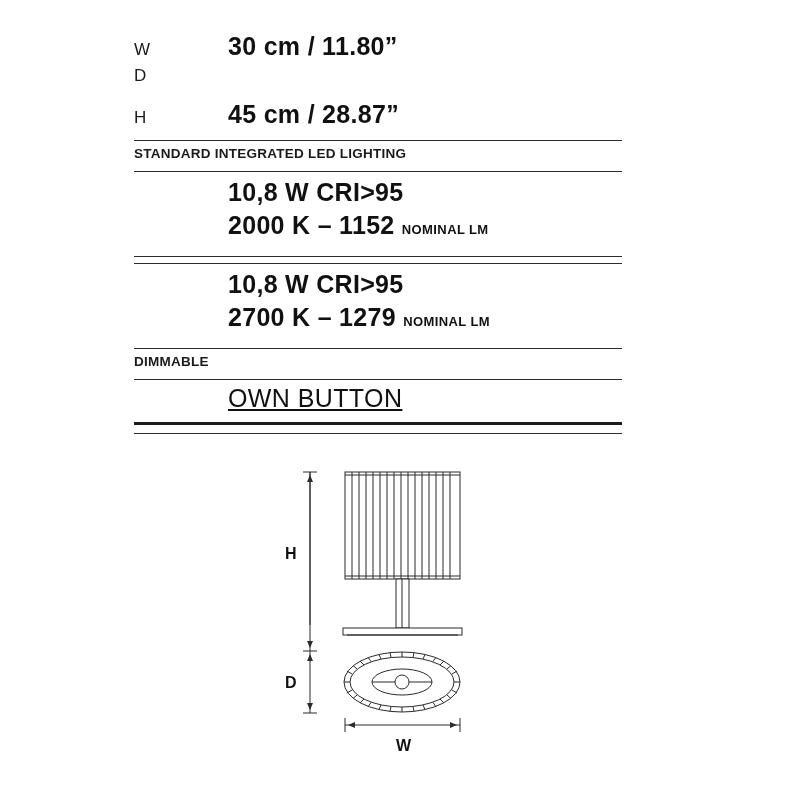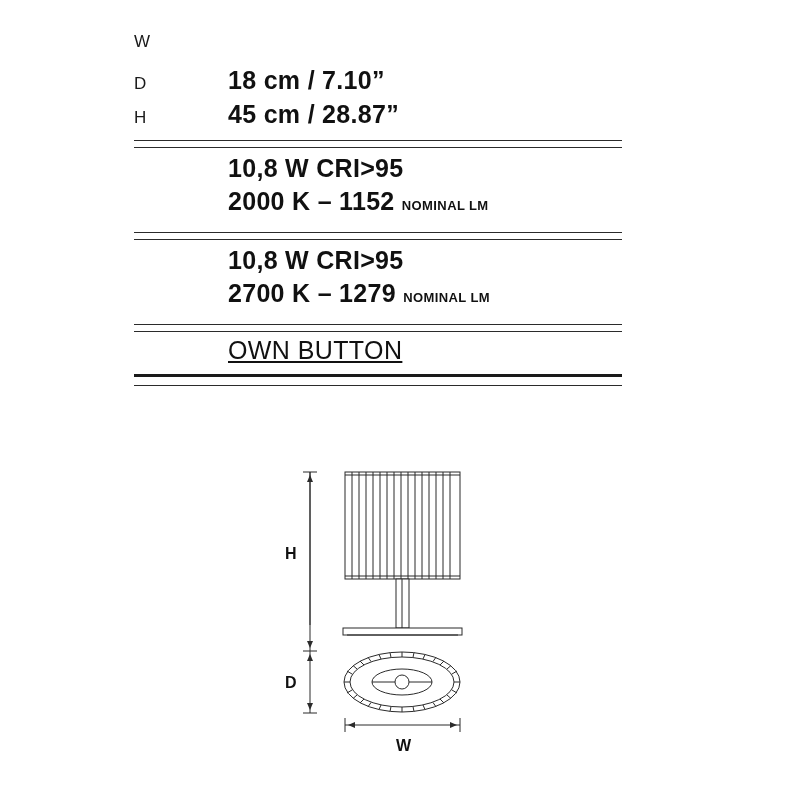--- a/index.html
+++ b/index.html
@@ -111,45 +111,47 @@
 </style>
 </head>
 <body>
 
 <div class="sheet">
 
   <div class="spec">
 
     <div class="dim-row">
       <div class="dim-key">W</div>
+      <div class="dim-val">30 cm / 11.80”</div>
     </div>
     <div class="dim-row">
       <div class="dim-key">D</div>
-      <div class="dim-val">18 cm / 7.10”</div>
     </div>
     <div class="dim-row">
       <div class="dim-key">H</div>
       <div class="dim-val">45 cm / 28.87”</div>
     </div>
 
     <hr class="rule">
+    <div class="section-label">STANDARD INTEGRATED LED LIGHTING</div>
     <hr class="rule">
     <div class="block-lines">
       <div class="big-line"><span>10,8 W CRI&gt;95</span></div>
       <div class="big-line"><span>2000 K – 1152</span> <span class="small">NOMINAL LM</span></div>
     </div>
 
     <hr class="rule">
     <hr class="rule">
     <div class="block-lines">
       <div class="big-line"><span>10,8 W CRI&gt;95</span></div>
       <div class="big-line"><span>2700 K – 1279</span> <span class="small">NOMINAL LM</span></div>
     </div>
 
     <hr class="rule">
+    <div class="section-label">DIMMABLE</div>
     <hr class="rule">
     <div class="own-line">OWN BUTTON</div>
     <hr class="rule thick">
     <hr class="rule" style="margin-top:8px;">
 
   </div>
 
   <div class="drawing">
     <svg width="300" height="310" viewBox="0 0 300 310" xmlns="http://www.w3.org/2000/svg">
       <g fill="none" stroke="#2b2b2b" stroke-width="1">

